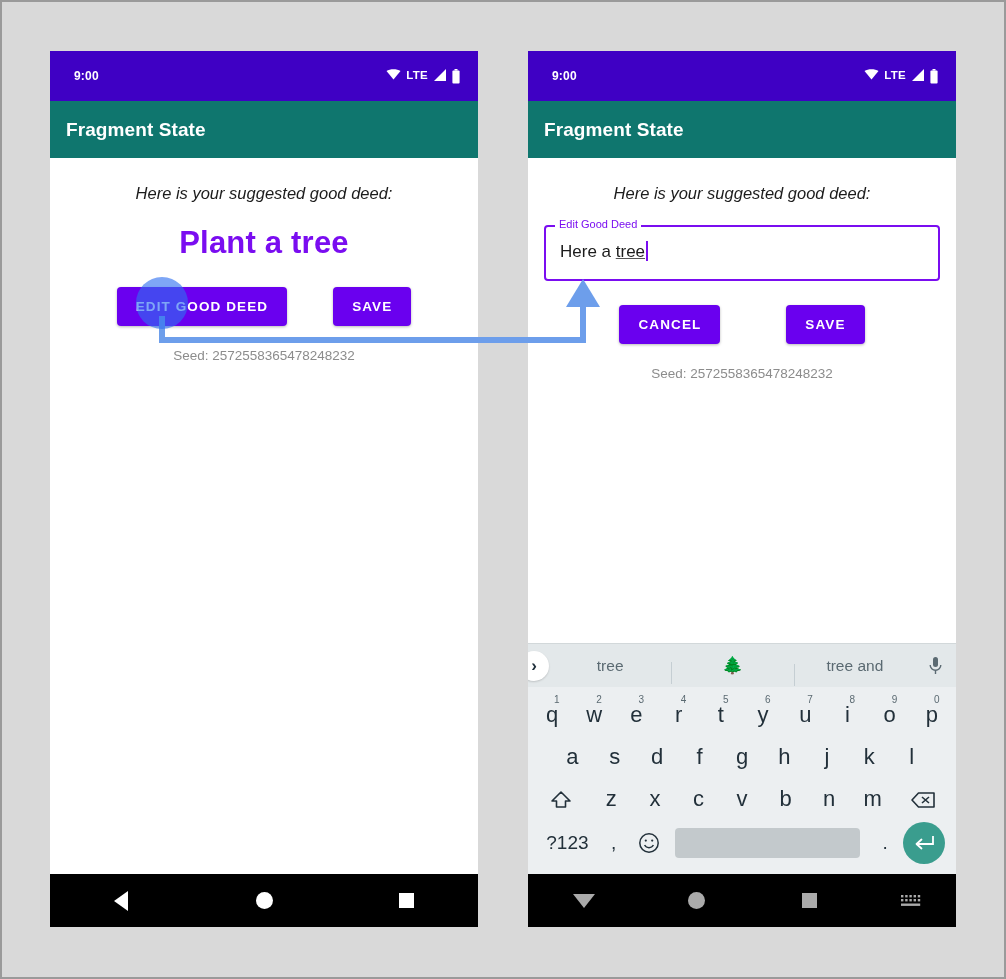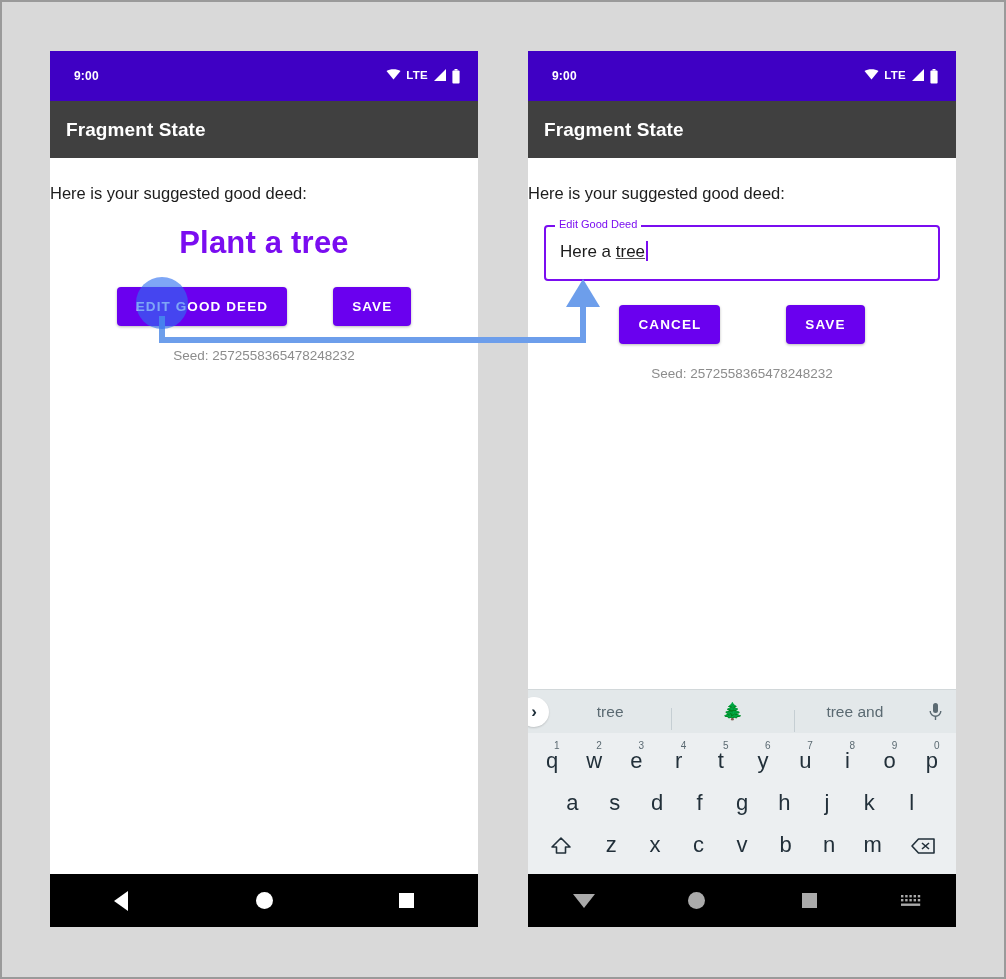--- a/index.html
+++ b/index.html
@@ -36,30 +36,31 @@
   }
   .clock { font-size: 12px; font-weight: bold; letter-spacing: .2px; }
   .sb-right { margin-left: auto; display: flex; gap: 5px; }
   .ico-wifi { width: 15px; height: 11px; }
   .lte { font-size: 11.5px; font-weight: bold; letter-spacing: .3px; }
   .ico-signal { width: 14px; height: 12px; }
   .ico-batt { width: 8px; height: 15px; }
 
   
   .appbar {
-    height: 57px; background: #404040;
+    height: 57px; background: #0f766e;
     display: flex; align-items: center; padding: 8px 16px;
   }
   .appbar-title { color: #fff; font-size: 19px; font-weight: bold; letter-spacing: .1px; }
 
   
   .content { position: relative; height: 713px; background: #fff; }
   .suggest-line {
-    text-align: left; color: #1c1c1c; font-size: 16.5px;
+    text-align: center; color: #1c1c1c; font-size: 16.5px;
     padding-top: 26px;
+    font-style: italic;
   }
   .deed-big {
     text-align: center; color: #7a0df0; font-size: 31px;
     font-weight: bold; margin-top: 22px; letter-spacing: .2px;
   }
   .btn-row { display: flex; justify-content: center; gap: 46px; margin-top: 26px; }
   .btn {
     background: #6a00ef; color: #fff; border: none; border-radius: 4px;
     font-size: 13.5px; font-weight: bold; letter-spacing: 1.1px;
     padding: 12px 19px; cursor: pointer;
@@ -295,20 +296,40 @@
         <div class="key wide">
           <svg width="22" height="20" viewBox="0 0 22 20" style="vertical-align:-4px">
             <path d="M11 2 L20 11 L15.5 11 L15.5 17 L6.5 17 L6.5 11 L2 11 Z" fill="none" stroke="#22303a" stroke-width="1.6" stroke-linejoin="round"></path>
           </svg>
         </div>
         <span id="kb-row3-keys" style="display:contents"><div class="key">z</div><div class="key">x</div><div class="key">c</div><div class="key">v</div><div class="key">b</div><div class="key">n</div><div class="key">m</div></span>
         <div class="key wide">
           <svg width="26" height="20" viewBox="0 0 26 20" style="vertical-align:-4px">
             <path d="M8.5 3 L24 3 L24 17 L8.5 17 L2 10 Z" fill="none" stroke="#22303a" stroke-width="1.6" stroke-linejoin="round"></path>
             <path d="M12 7 L19 13 M19 7 L12 13" stroke="#22303a" stroke-width="1.6"></path>
+          </svg>
+        </div>
+      </div>
+      <div class="kb-row bot">
+        <div class="key fn" style="flex:1.6">?123</div>
+        <div class="key" style="flex:1">,</div>
+        <div class="key" style="flex:1">
+          <svg width="22" height="22" viewBox="0 0 22 22" style="vertical-align:-5px">
+            <circle cx="11" cy="11" r="9.2" fill="none" stroke="#22303a" stroke-width="1.5"></circle>
+            <circle cx="7.8" cy="8.6" r="1.1" fill="#22303a"></circle>
+            <circle cx="14.2" cy="8.6" r="1.1" fill="#22303a"></circle>
+            <path d="M6.6 13 a5 5 0 0 0 8.8 0" stroke="#22303a" stroke-width="1.5" fill="none"></path>
+          </svg>
+        </div>
+        <div class="spacebar"></div>
+        <div class="key" style="flex:1">.</div>
+        <div class="enter-key">
+          <svg width="22" height="18" viewBox="0 0 22 18">
+            <path d="M20 2 L20 10 L4 10" stroke="#fff" stroke-width="1.8" fill="none"></path>
+            <path d="M8.5 5.5 L3.5 10 L8.5 14.5" stroke="#fff" stroke-width="1.8" fill="none" stroke-linejoin="round" stroke-linecap="round"></path>
           </svg>
         </div>
       </div>
     </div>
   </div>
 
   <div class="navbar">
     <div class="nav-btn">
         <span class="tri-down"></span>
       </div>

